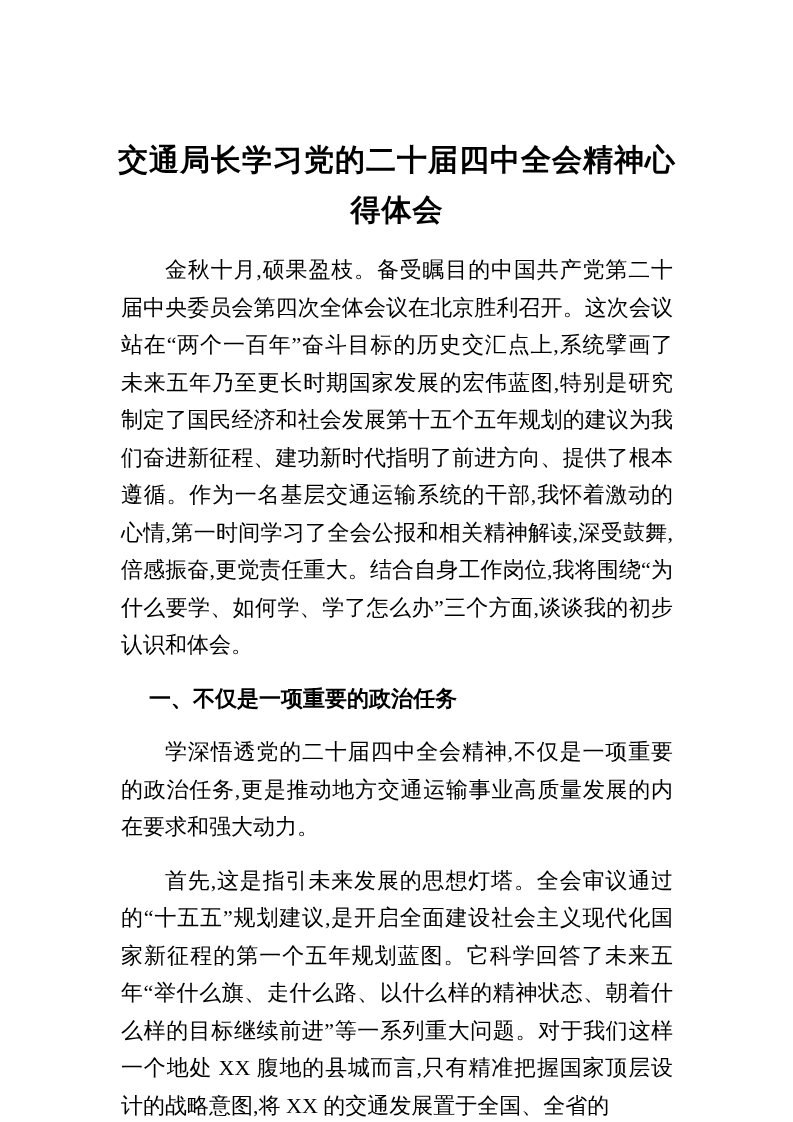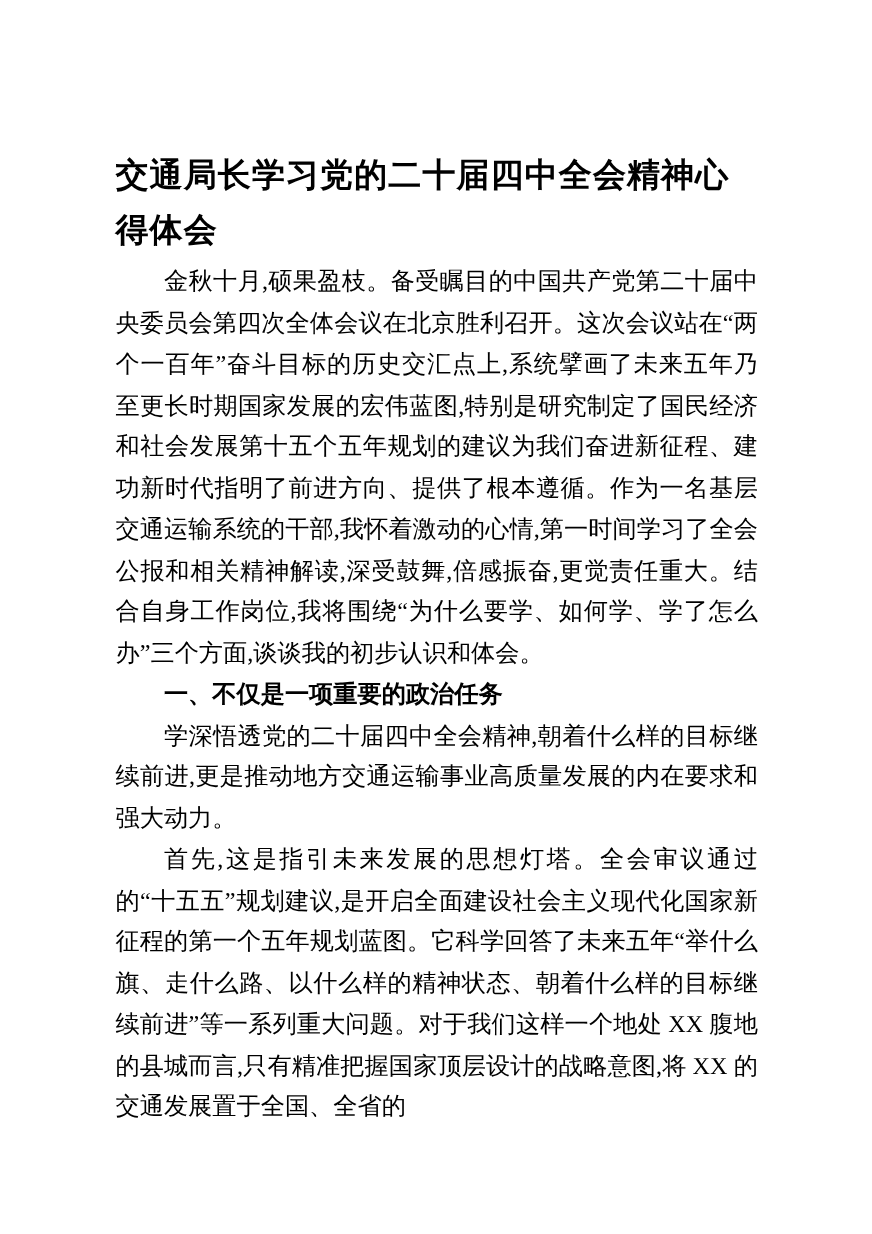--- a/index.html
+++ b/index.html
@@ -20,24 +20,25 @@
     height: 1122px;
     padding: 135px 104px 0 105px;
     background: #ffffff;
   }
   .doc-title {
     margin: 0 0 2px 0;
     font-family: "Liberation Serif", "DejaVu Serif", serif;
     font-size: 30px;
     font-weight: bold;
     line-height: 50px;
+    text-align: center;
     letter-spacing: 1px;
   }
   .para {
-    margin: 0;
+    margin: 16px;
     font-size: 22px;
     line-height: 37.5px;
     text-align: justify;
     text-justify: inter-character;
     text-indent: 2em;
     word-break: break-all;
   }
   .heading {
     margin: 0;
     font-family: "Liberation Sans", "DejaVu Sans", sans-serif;
@@ -50,16 +51,16 @@
 </head>
 <body>
 
 <div class="page">
   <h1 class="doc-title">交通局长学习党的二十届四中全会精神心得体会</h1>
 
   <p class="para">金秋十月,硕果盈枝。备受瞩目的中国共产党第二十届中央委员会第四次全体会议在北京胜利召开。这次会议站在“两个一百年”奋斗目标的历史交汇点上,系统擘画了未来五年乃至更长时期国家发展的宏伟蓝图,特别是研究制定了国民经济和社会发展第十五个五年规划的建议为我们奋进新征程、建功新时代指明了前进方向、提供了根本遵循。作为一名基层交通运输系统的干部,我怀着激动的心情,第一时间学习了全会公报和相关精神解读,深受鼓舞,倍感振奋,更觉责任重大。结合自身工作岗位,我将围绕“为什么要学、如何学、学了怎么办”三个方面,谈谈我的初步认识和体会。</p>
 
   <h2 class="heading">一、不仅是一项重要的政治任务</h2>
 
-  <p class="para">学深悟透党的二十届四中全会精神,朝着什么样的目标继续前进,更是推动地方交通运输事业高质量发展的内在要求和强大动力。</p>
+  <p class="para">学深悟透党的二十届四中全会精神,不仅是一项重要的政治任务,更是推动地方交通运输事业高质量发展的内在要求和强大动力。</p>
 
   <p class="para">首先,这是指引未来发展的思想灯塔。全会审议通过的“十五五”规划建议,是开启全面建设社会主义现代化国家新征程的第一个五年规划蓝图。它科学回答了未来五年“举什么旗、走什么路、以什么样的精神状态、朝着什么样的目标继续前进”等一系列重大问题。对于我们这样一个地处 XX 腹地的县城而言,只有精准把握国家顶层设计的战略意图,将 XX 的交通发展置于全国、全省的</p>
 </div>
 
 </body></html>

